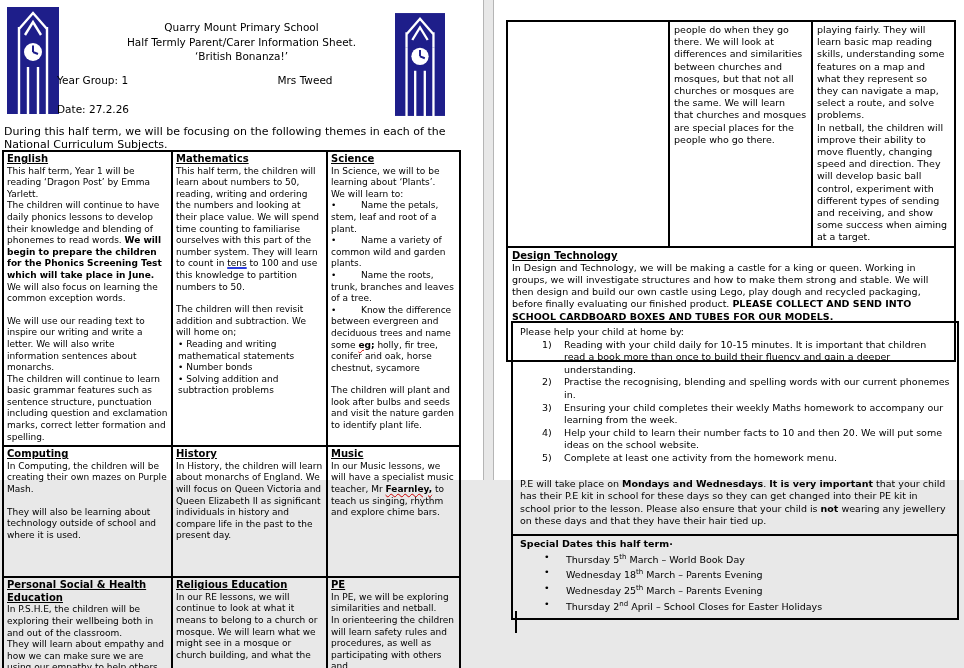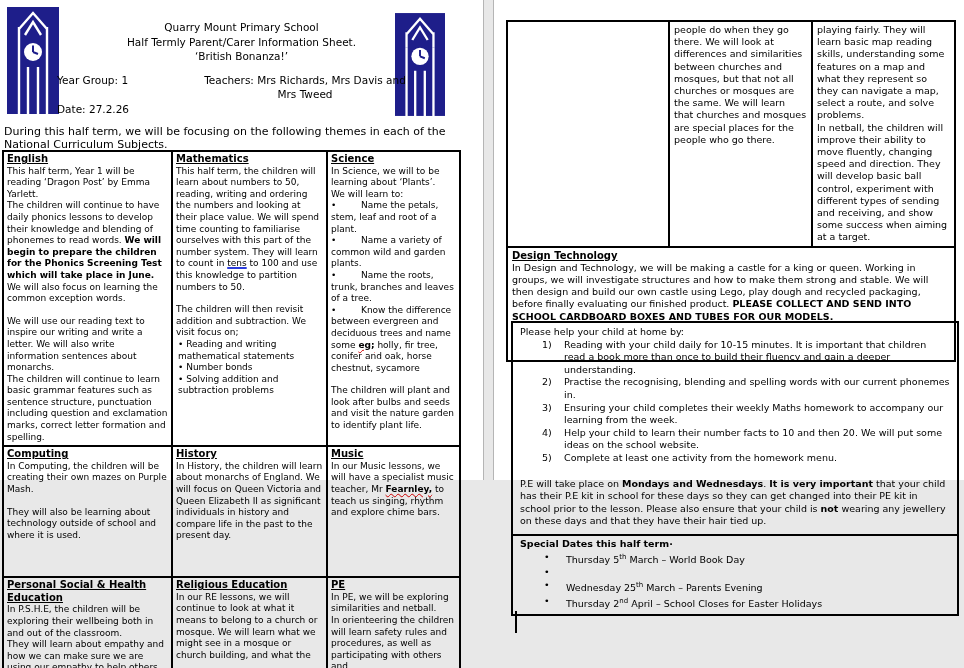--- a/index.html
+++ b/index.html
@@ -86,21 +86,20 @@
     </svg>
   </div>
 
   <div class="header-titles">
     <div>Quarry Mount Primary School</div>
     <div>Half Termly Parent/Carer Information Sheet.</div>
     <div>‘British Bonanza!’</div>
   </div>
   <div class="hdr-meta year-group">Year Group: 1</div>
   <div class="hdr-meta teachers">
-    <div>Teachers: Mrs Richards, Mrs Davis and</div>
     <div>Mrs Tweed</div>
   </div>
   <div class="hdr-meta date">Date: 27.2.26</div>
 
   <div class="intro">During this half term, we will be focusing on the following themes in each of the National Curriculum Subjects.</div>
 
   <table class="subjects">
     <colgroup>
         <col style="width:169px">
         <col style="width:155px">
@@ -114,21 +113,21 @@
         <div><span>The children will continue to have daily phonics lessons to develop their knowledge and blending of phonemes to read words. </span><b>We will begin to prepare the children for the Phonics Screening Test which will take place in June.</b></div>
         <div>We will also focus on learning the common exception words.</div>
         <div class="gap"></div>
         <div>We will use our reading text to inspire our writing and write a letter. We will also write information sentences about monarchs.</div>
         <div>The children will continue to learn basic grammar features such as sentence structure, punctuation including question and exclamation marks, correct letter formation and spelling.</div>
       </td>
       <td>
         <div><span class="cell-title">Mathematics</span></div>
         <div><span>This half term, the children will learn about numbers to 50, reading, writing and ordering the numbers and looking at their place value. We will spend time counting to familiarise ourselves with this part of the number system. They will learn to count in </span><span class="ul-blue">tens</span><span> to 100 and use this knowledge to partition numbers to 50.</span></div>
         <div class="gap"></div>
-        <div>The children will then revisit addition and subtraction. We visit focus on;</div>
+        <div>The children will then revisit addition and subtraction. We will home on;</div>
         <div class="m-bullet">• <span>Reading and writing mathematical statements</span></div>
         <div class="m-bullet">• <span>Number bonds</span></div>
         <div class="m-bullet">• <span>Solving addition and subtraction problems</span></div>
       </td>
       <td>
         <div><span class="cell-title">Science</span></div>
         <div>In Science, we will to be learning about ‘Plants’.</div>
         <div>We will learn to:</div>
         <div><span class="sci-bullet">•</span><span>Name the petals, stem, leaf and root of a plant.</span></div>
         <div><span class="sci-bullet">•</span><span>Name a variety of common wild and garden plants.</span></div>
@@ -233,20 +232,21 @@
     </div>
 
     <div class="dates-section">
       <div class="dates-title">Special Dates this half term·</div>
       <div class="date-item">
           <span class="d-bullet">•</span>
           <span><span>Thursday 5</span><sup>th</sup><span> March – World Book Day</span></span>
         </div>
       <div class="date-item">
           <span class="d-bullet">•</span>
+          <span><span>Wednesday 18</span><sup>th</sup><span> March – Parents Evening</span></span>
         </div>
       <div class="date-item">
           <span class="d-bullet">•</span>
           <span><span>Wednesday 25</span><sup>th</sup><span> March – Parents Evening</span></span>
         </div>
       <div class="date-item">
           <span class="d-bullet">•</span>
           <span><span>Thursday 2</span><sup>nd</sup><span> April – School Closes for Easter Holidays</span></span>
         </div>
     </div>

